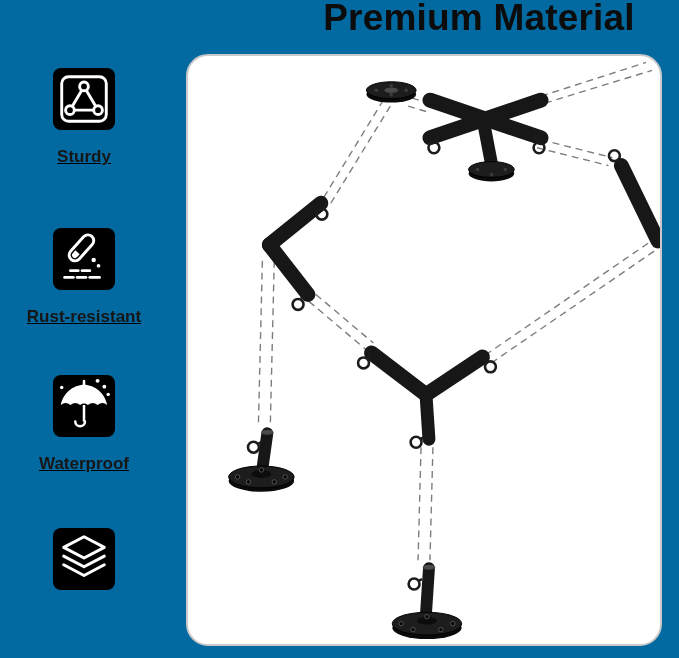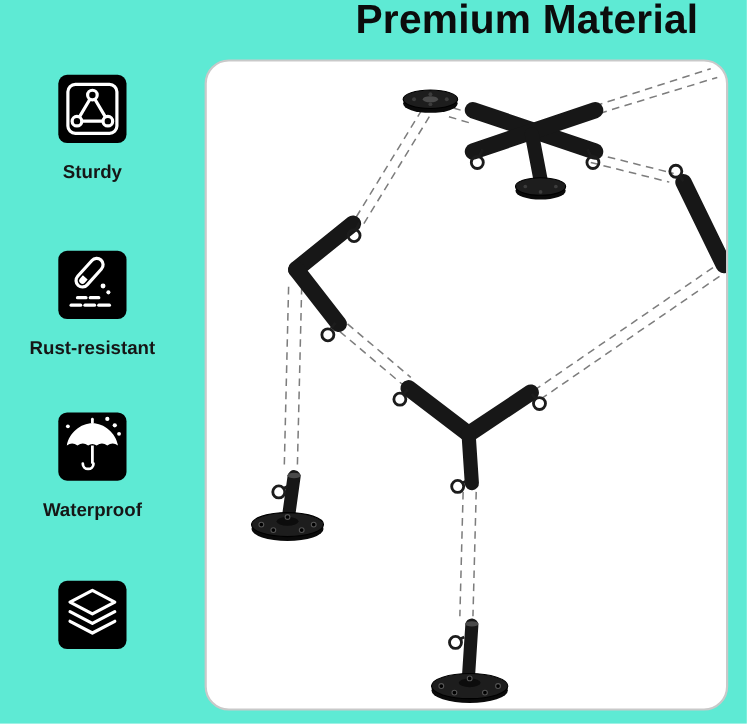--- a/index.html
+++ b/index.html
@@ -1,29 +1,29 @@
 <!DOCTYPE html>
 <html><head>
 <meta charset="utf-8">
 <style>
   html,body{margin:0;padding:0;background:#fff;}
   .stage{
-    position:relative;width:679px;height:658px;background:#5eead4;
+    position:relative;width:679px;height:658px;background:#0369a1;
     font-family:"Liberation Sans",sans-serif;overflow:hidden;
   }
   .title{
     position:absolute;top:-6px;left:286px;width:386px;text-align:center;
     font-size:37px;line-height:48px;font-weight:800;color:#0c0c0c;letter-spacing:.2px;
   }
   .panel{
     position:absolute;left:186px;top:54px;width:476px;height:592px;
     border:2px solid #c9c9c9;border-radius:22px;box-sizing:border-box;background:#fff;
   }
   .panel svg{position:absolute;left:0;top:0;width:100%;height:100%;}
-  .feature{position:absolute;left:0;width:168px;text-align:center;}
+  .feature{position:absolute;left:0;width:168px;text-align:center;text-decoration:underline;}
   .feature .icon{
     width:62px;height:62px;background:#000;border-radius:8px;margin:0 auto;
     display:flex;align-items:center;justify-content:center;
   }
   .feature .icon svg{display:block;}
   .feature .label{margin-top:17px;font-size:17px;font-weight:600;color:#161616;}
   .f1{top:68px;} .f2{top:228px;} .f3{top:375px;} .f4{top:528px;}
 </style>
 </head>
 <body>

